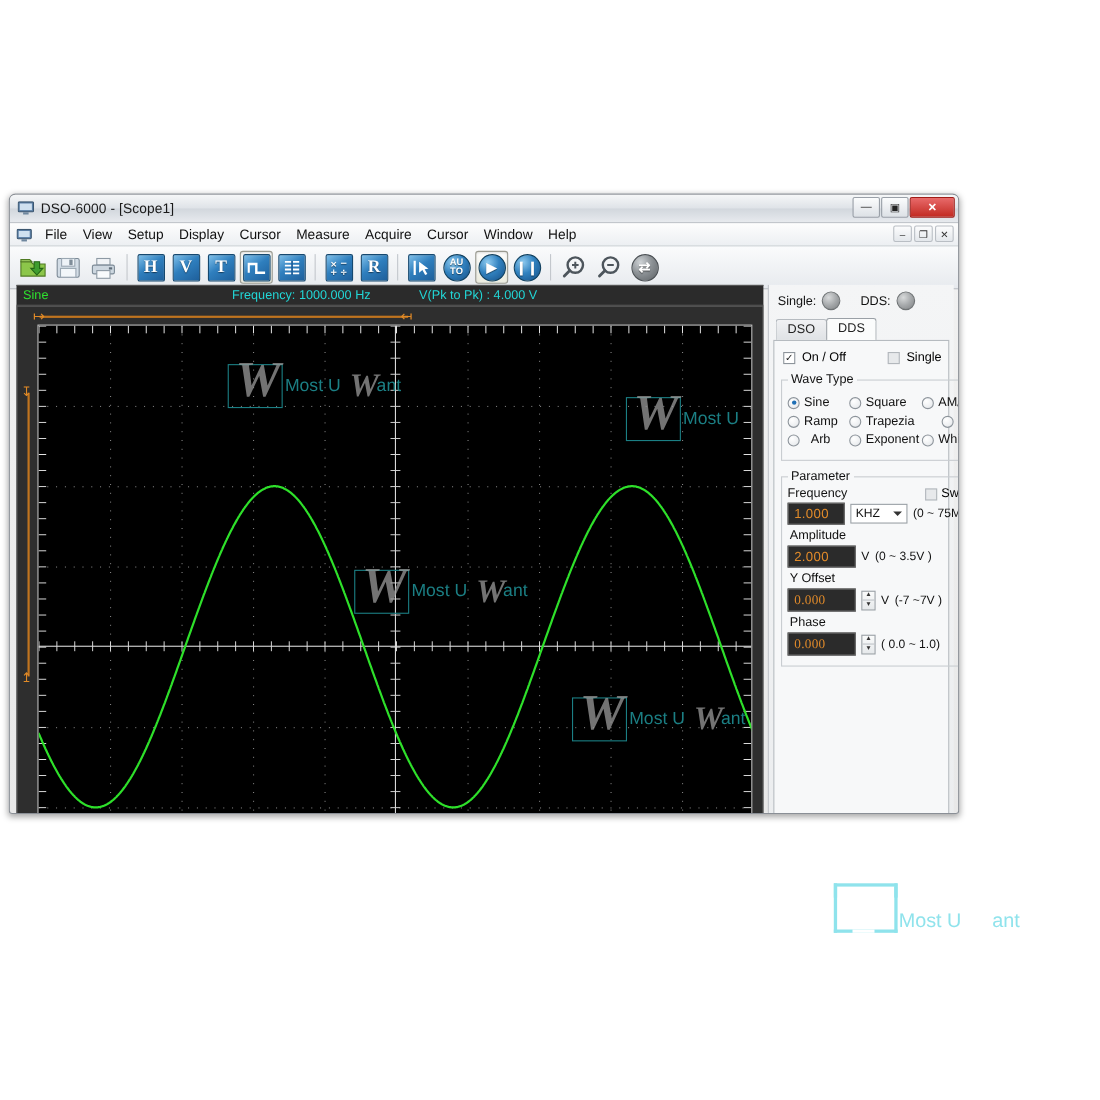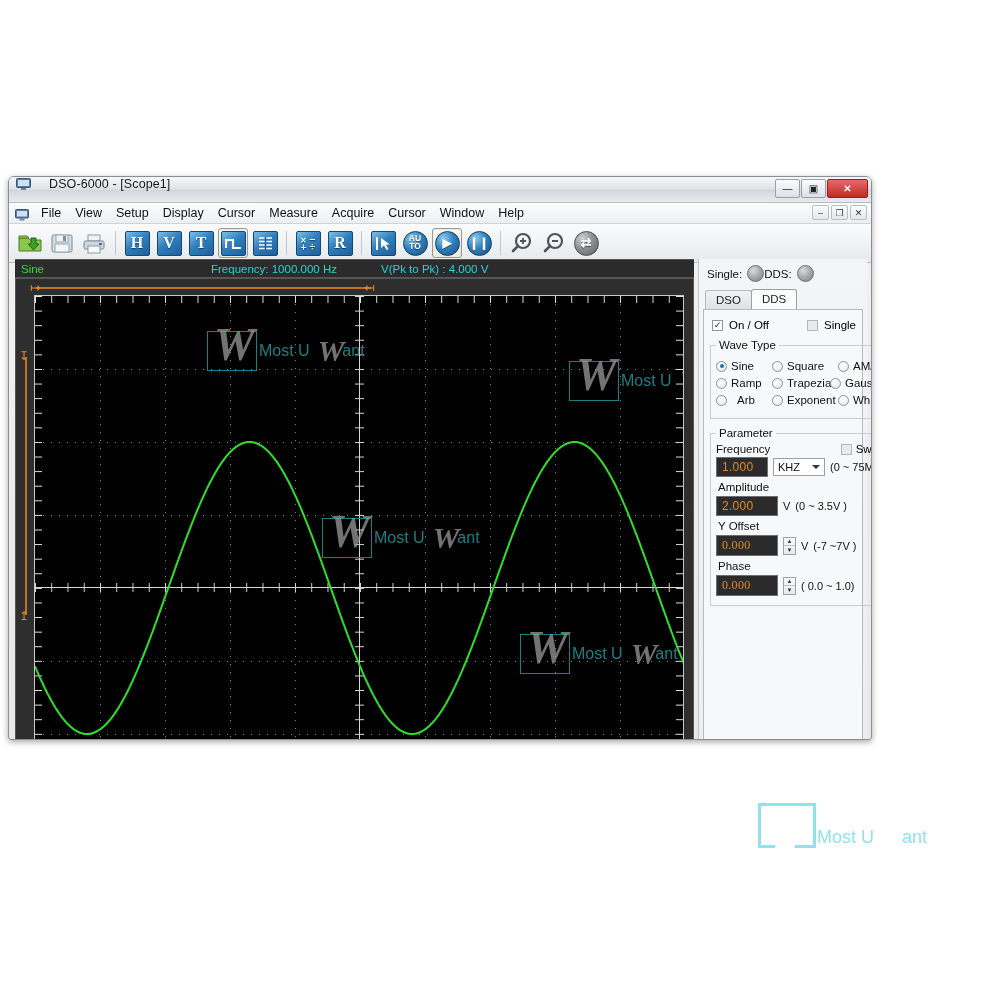--- a/index.html
+++ b/index.html
@@ -23,21 +23,21 @@
     box-shadow: 0 2px 6px rgba(0,0,0,.35);
     overflow: hidden;
   }
 
   
   #title-bar {
     position: relative;
     height: 26px;
     background: linear-gradient(180deg,#f6f7f8 0%, #dfe3e8 48%, #d2d7dd 52%, #e7eaee 100%);
     border-bottom: 1px solid #b7bcc3;
-    display: flex; align-items: flex-start; gap: 12px;
+    display: flex; align-items: center;
   }
   #title-bar .app-ico {
     margin-left: 7px; margin-right: 6px;
     width: 15px; height: 13px;
   }
   #title-text {
     font-size: 12.5px; color: #1a1a1a; letter-spacing: .1px;
     white-space: nowrap;
   }
   .win-btns { position:absolute; right:3px; top:2px; display:flex; gap:1px; }
@@ -557,21 +557,21 @@
           <span class="wtext" style="margin-left:0">ant</span>
         </div>
       </div>
     </div>
 
     <div id="side-panel">
 
       <div class="conn-row">
         <span>Single:</span>
         <span class="led"></span>
-        <span style="">DDS:</span>
+        <span style="margin-left:18px;">DDS:</span>
         <span class="led"></span>
       </div>
 
       <div class="tabs">
         <span class="tab">DSO</span>
         <span class="tab active">DDS</span>
       </div>
 
       <div class="tabpane">
 
@@ -599,21 +599,21 @@
               <span class="rad"></span>
               <span class="rlbl">AM/FM</span>
             </span>
           </div>
 
           <div class="radio-row">
             <span class="radio-cell" style="width:56px">
               <span class="rad"></span>
               <span class="rlbl">Ramp</span>
             </span>
-            <span class="radio-cell" style="width:58px">
+            <span class="radio-cell" style="width:84px">
               <span class="rad"></span>
               <span class="rlbl">Trapezia</span>
             </span>
             <span class="radio-cell">
               <span class="rad"></span>
               <span class="rlbl">Gause</span>
             </span>
           </div>
 
           <div class="radio-row">

